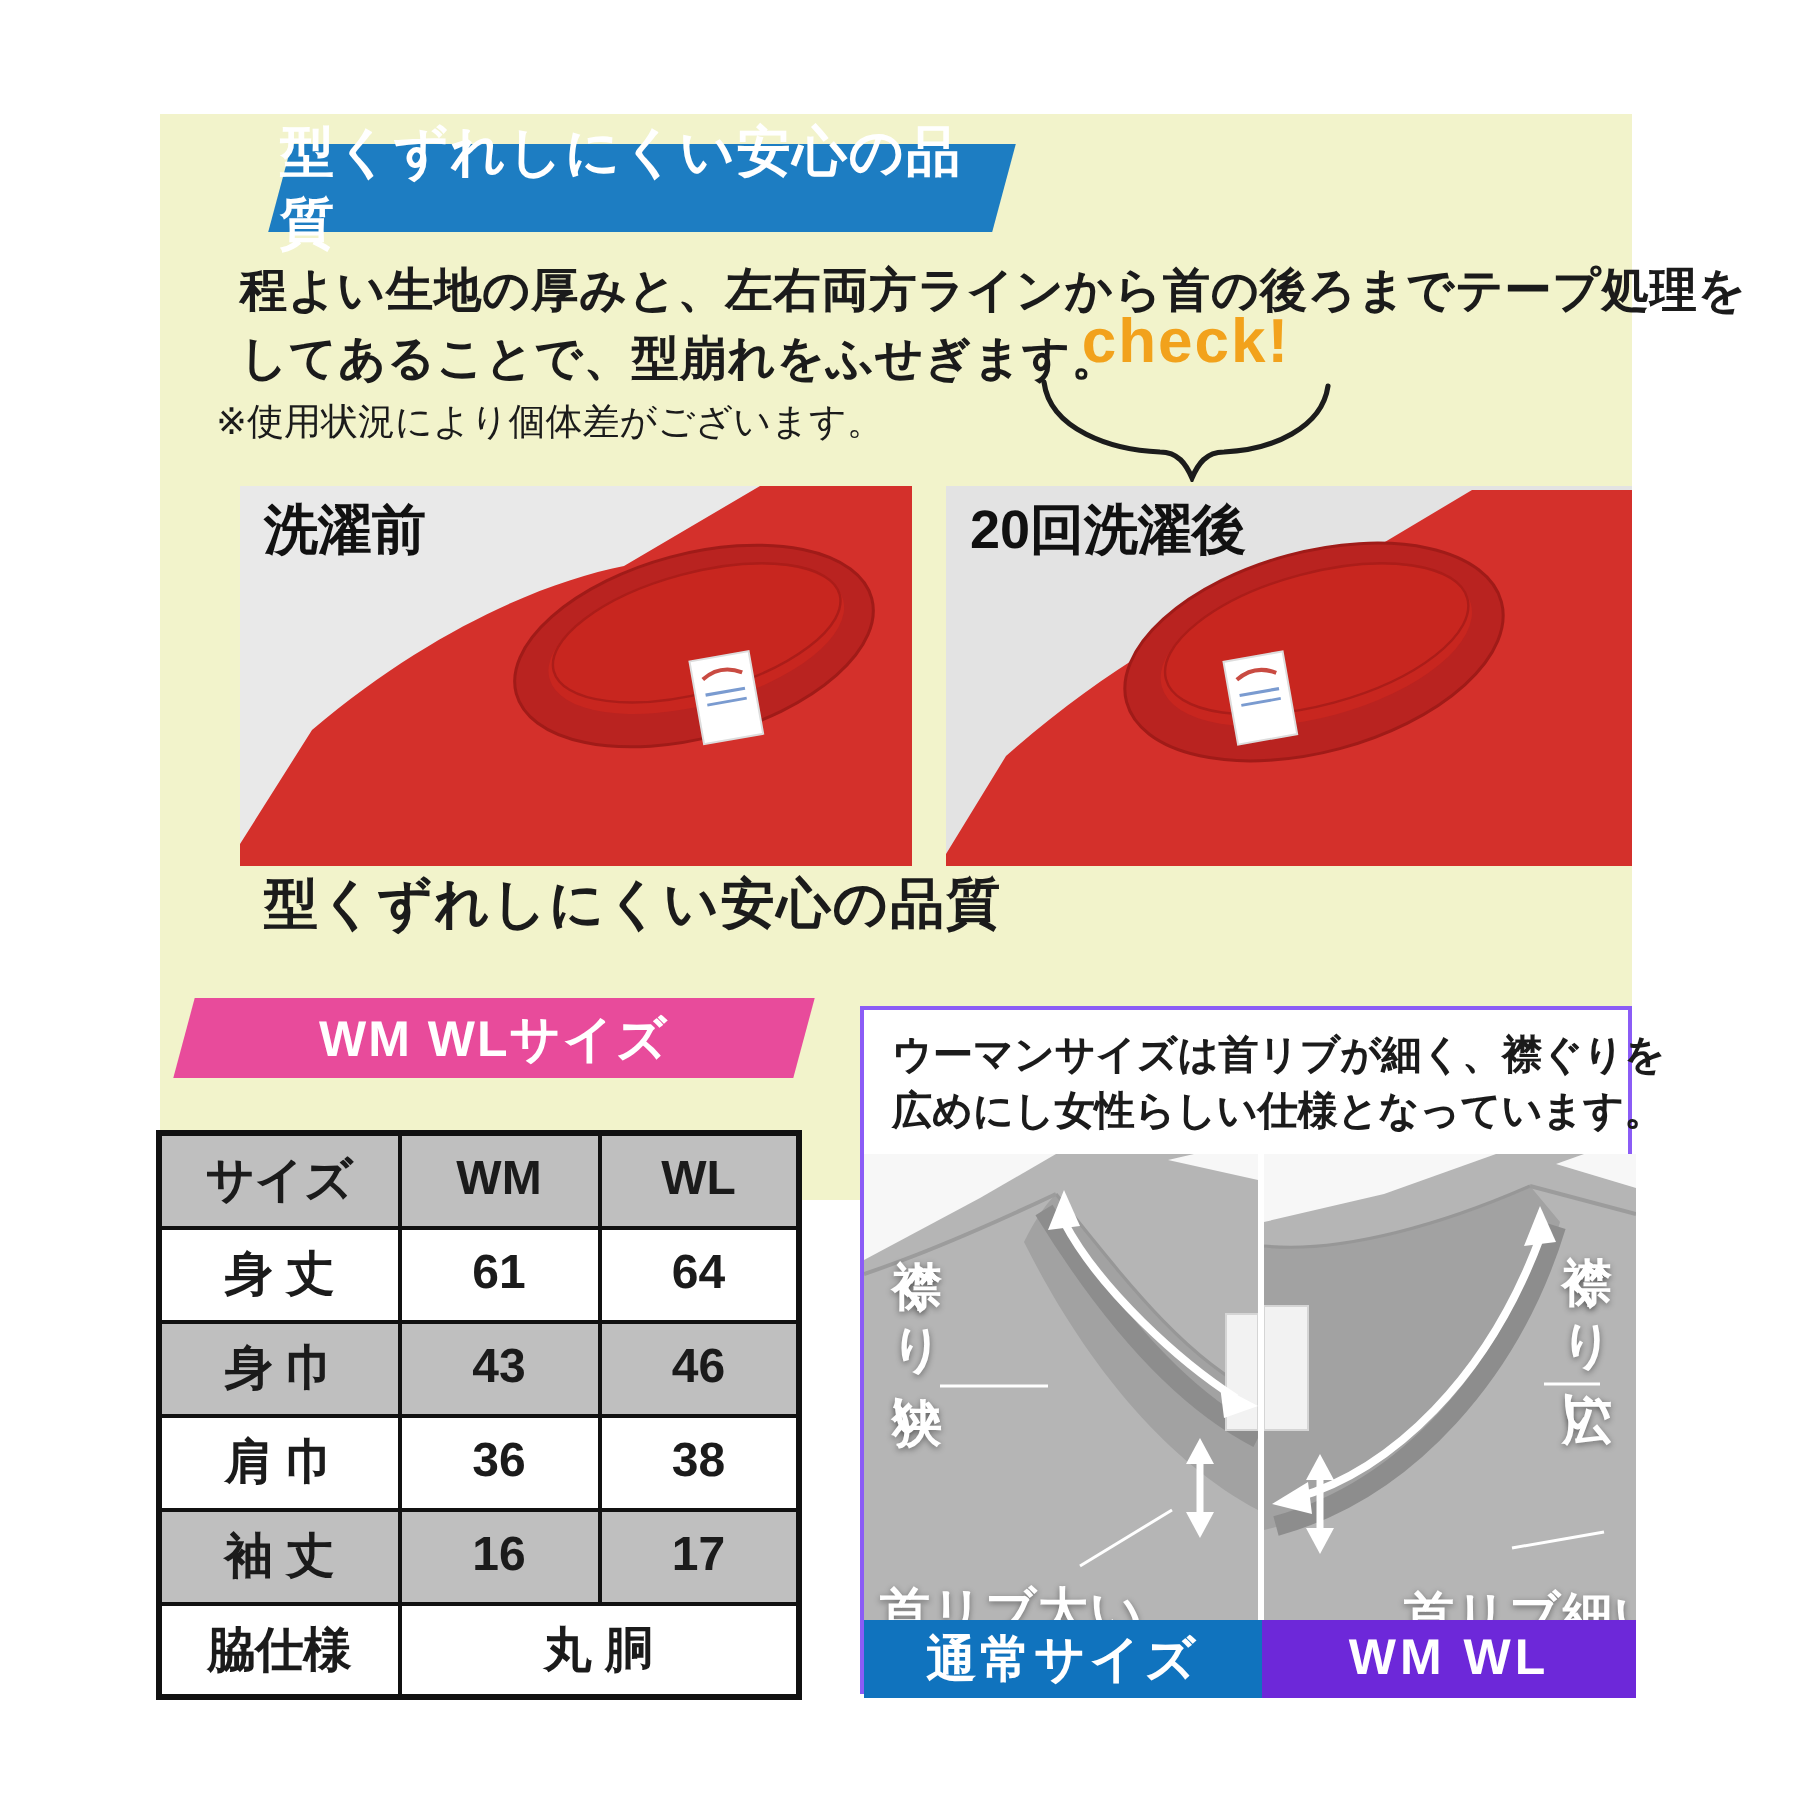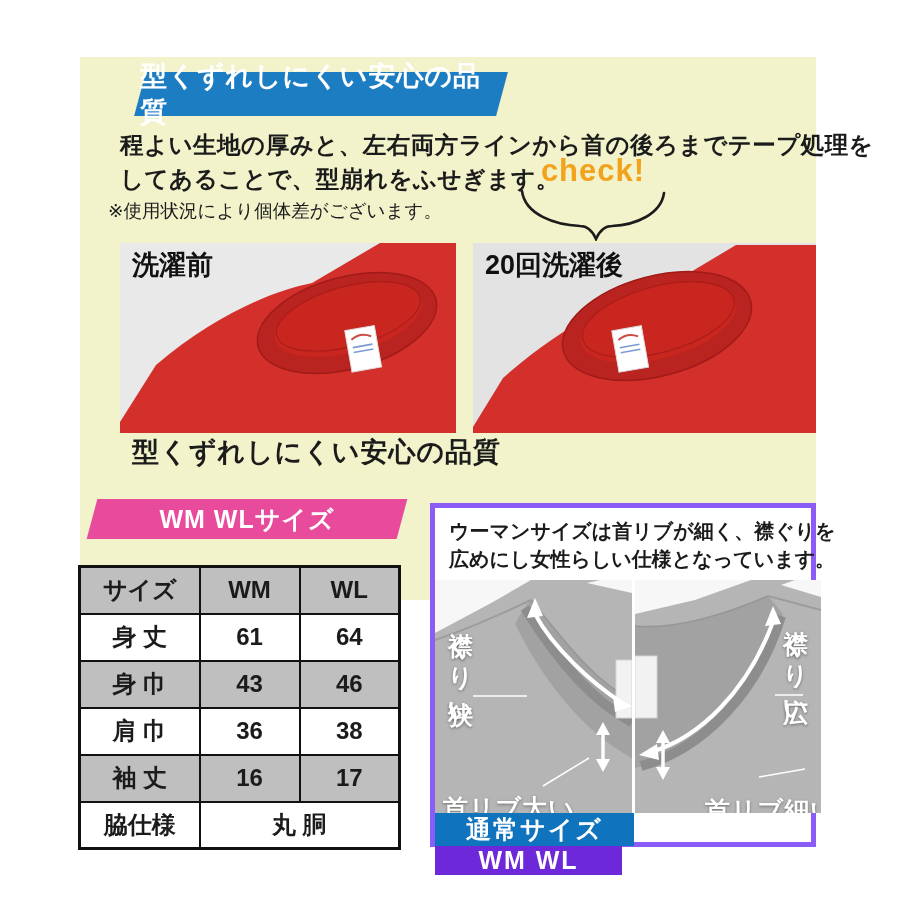--- a/index.html
+++ b/index.html
@@ -37,37 +37,37 @@
   .s-banner .banner-label { font-size:25px; letter-spacing:1px; }
   .size-table { position:absolute; left:78px; top:565px; width:320px; height:285px;
       border-collapse:collapse; table-layout:fixed; }
   .size-table td { border:2px solid #111; text-align:center; font-size:24px; font-weight:600;
       height:47px; background:#fff; }
   .size-table tr.gray td { background:#bfbfbf; }
   .size-table { border:3px solid #111; }
 
   
   .woman-panel { position:absolute; left:430px; top:503px; width:386px; height:344px;
-      background:#fff; border:5px solid #8b5cf6; }
+      background:#fff; border:2px solid #8b5cf6; }
   .w-desc { position:absolute; left:14px; top:9px; font-size:20px; font-weight:bold; line-height:28px; white-space:nowrap; }
   .compare { position:absolute; left:0; top:72px; width:386px; height:233px; display:flex; }
   .half { position:relative; height:233px; overflow:hidden; }
   .half-left { width:197px; }
   .divider { width:3px; height:233px; background:#fff; }
   .half-right { width:186px; }
   .vtext { position:absolute; writing-mode:vertical-rl; text-orientation:upright;
       color:#fff; font-size:25px; font-weight:bold; letter-spacing:4px;
       text-shadow:0 1px 3px rgba(0,0,0,.4); }
   .htext { position:absolute; color:#fff; font-size:25px; font-weight:bold; letter-spacing:1px;
       text-shadow:0 1px 3px rgba(0,0,0,.4); white-space:nowrap;margin-top:24px; }
   .vtext-left { left:10px; top:32px; }
   .htext-left { left:8px; top:188px; }
   .vtext-right { right:8px; top:30px; }
   .htext-right { left:70px; top:190px; }
-  .compare-tags { position:absolute; left:0; top:305px; width:386px; height:39px; display:flex;flex-direction:column; }
+  .compare-tags { position:absolute; left:0; top:305px; width:386px; height:39px; display:flex; }
   .ctag { display:flex; align-items:center; justify-content:center; color:#fff;
       font-size:25px; font-weight:bold; letter-spacing:2px; }
   .ctag-blue { width:199px; background:#1073be; }
   .ctag-pink { width:187px; background:#6d28d9; }
 </style>
 </head>
 <body>
 
 <div class="page">
 

